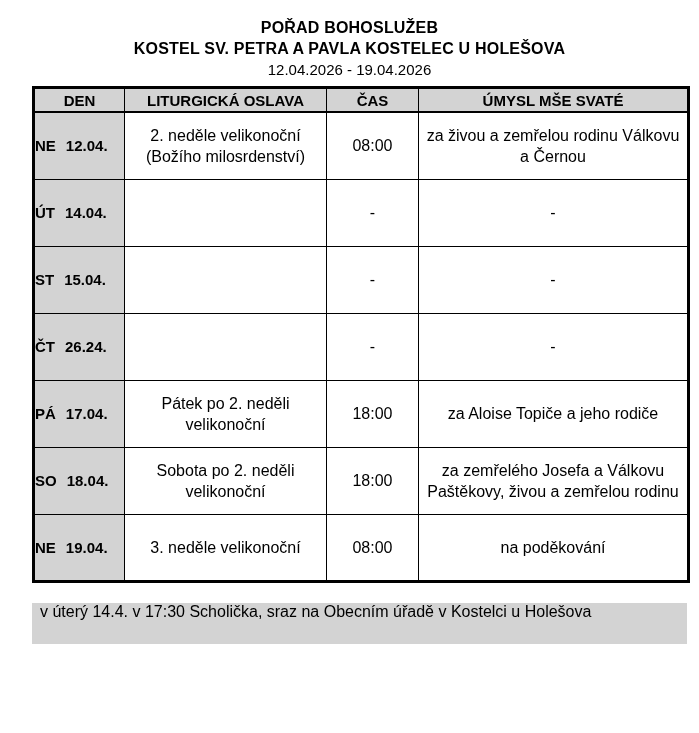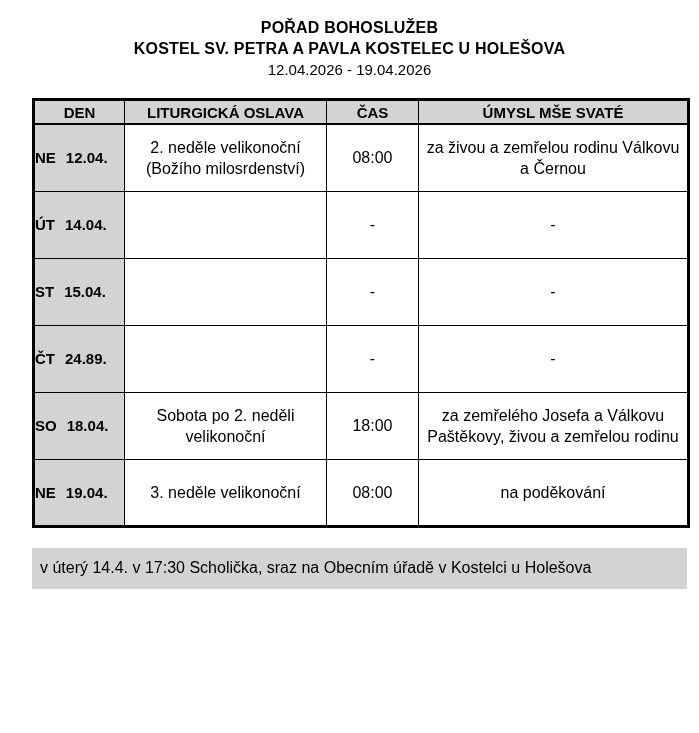--- a/index.html
+++ b/index.html
@@ -30,21 +30,21 @@
   }
   .date-range {
     font-size: 15px;
     font-weight: normal;
     line-height: 21px;
     text-align: center;
   }
   table.schedule {
     border-collapse: collapse;
     table-layout: fixed;
-    margin: 18px 0 0 32px;
+    margin: 6px 0 0 32px;
     width: 655px;
     border: 3px solid #000000;
     padding-left: 29px;
   }
   table.schedule th, table.schedule td {
     border: 1px solid #000000;
     padding: 0;
     overflow: hidden;
   }
   col.c-den    { width: 91px;  }
@@ -81,21 +81,20 @@
     white-space: pre-line;
   }
   td.intention-cell { padding: 0 1px; }
   .footer-note {
     margin: 20px 0 0 32px;
     width: 655px;
     height: 41px;
     background: #d3d3d3;
     box-sizing: border-box;
     display: flex;
-    align-items: center;
     padding-left: 8px;
     font-size: 16px;
   }
 </style>
 </head>
 <body>
 
 <div class="page">
 
   <div class="header">
@@ -144,27 +143,36 @@
       <td class="day-cell">
         <span class="day-abbr">ST</span><span class="day-date">15.04.</span>
       </td>
       <td class="celebration-cell"></td>
       <td class="time-cell">-</td>
       <td class="intention-cell">-</td>
     </tr>
 
     <tr class="data-row">
       <td class="day-cell">
-        <span class="day-abbr">ČT</span><span class="day-date">24.89.</span>
+        <span class="day-abbr">ČT</span><span class="day-date">26.24.</span>
       </td>
       <td class="celebration-cell"></td>
       <td class="time-cell">-</td>
       <td class="intention-cell">-</td>
     </tr>
 
+    <tr class="data-row">
+      <td class="day-cell">
+        <span class="day-abbr">PÁ</span><span class="day-date">17.04.</span>
+      </td>
+      <td class="celebration-cell">Pátek po 2. neděli
+velikonoční</td>
+      <td class="time-cell">18:00</td>
+      <td class="intention-cell">za Aloise Topiče a jeho rodiče</td>
+    </tr>
 
     <tr class="data-row">
       <td class="day-cell">
         <span class="day-abbr">SO</span><span class="day-date">18.04.</span>
       </td>
       <td class="celebration-cell">Sobota po 2. neděli
 velikonoční</td>
       <td class="time-cell">18:00</td>
       <td class="intention-cell">za zemřelého Josefa a Válkovu
 Paštěkovy, živou a zemřelou rodinu</td>

